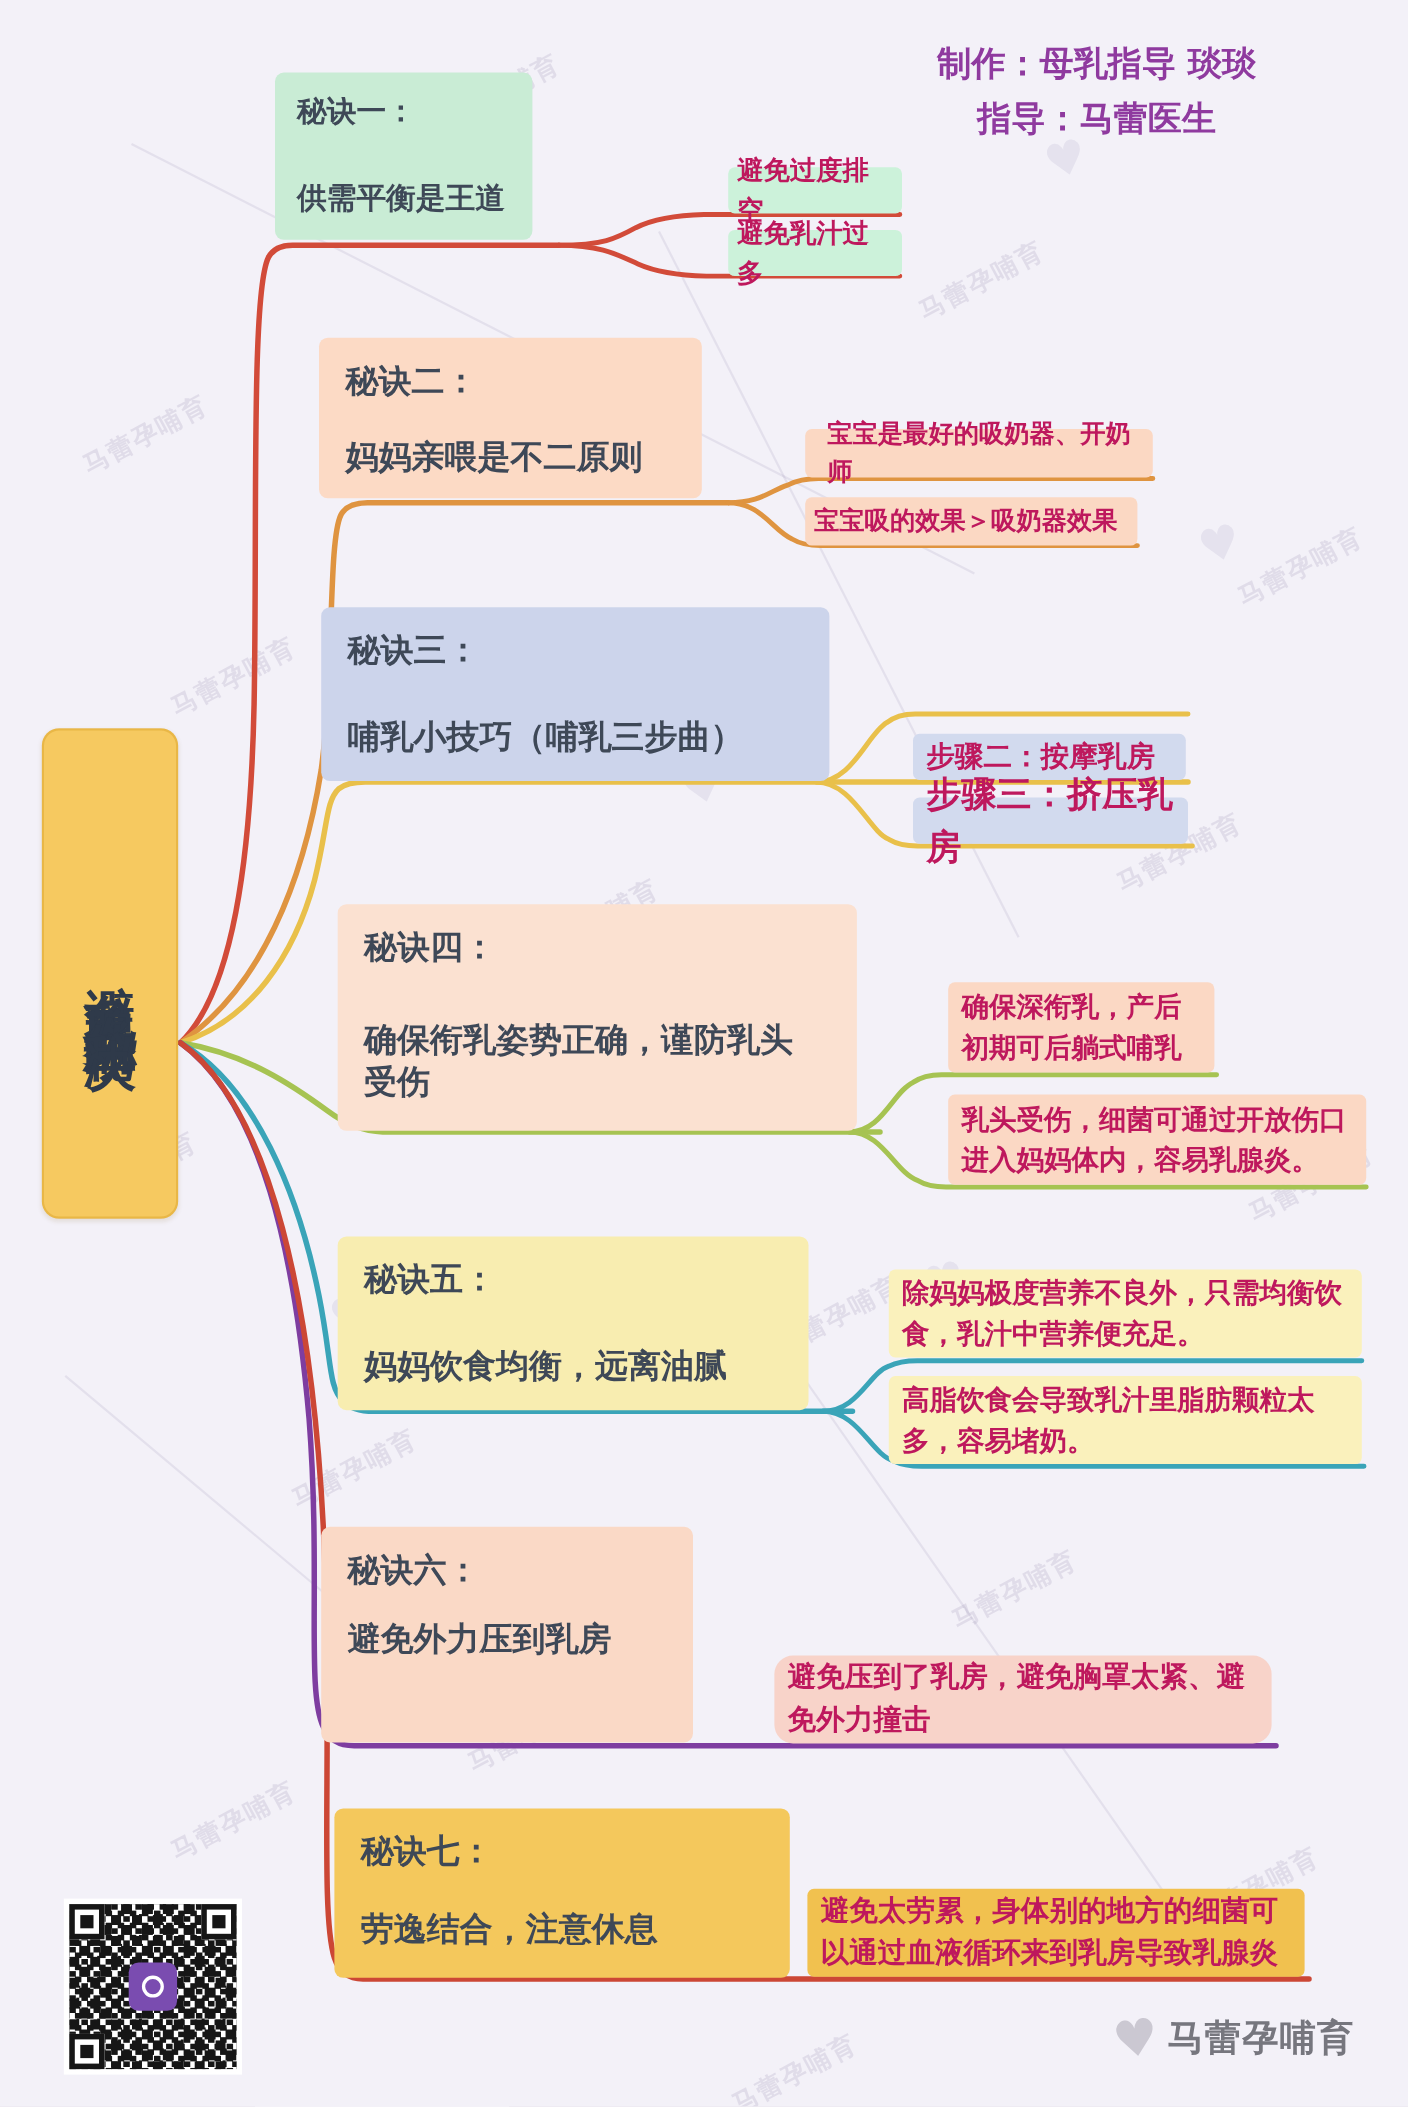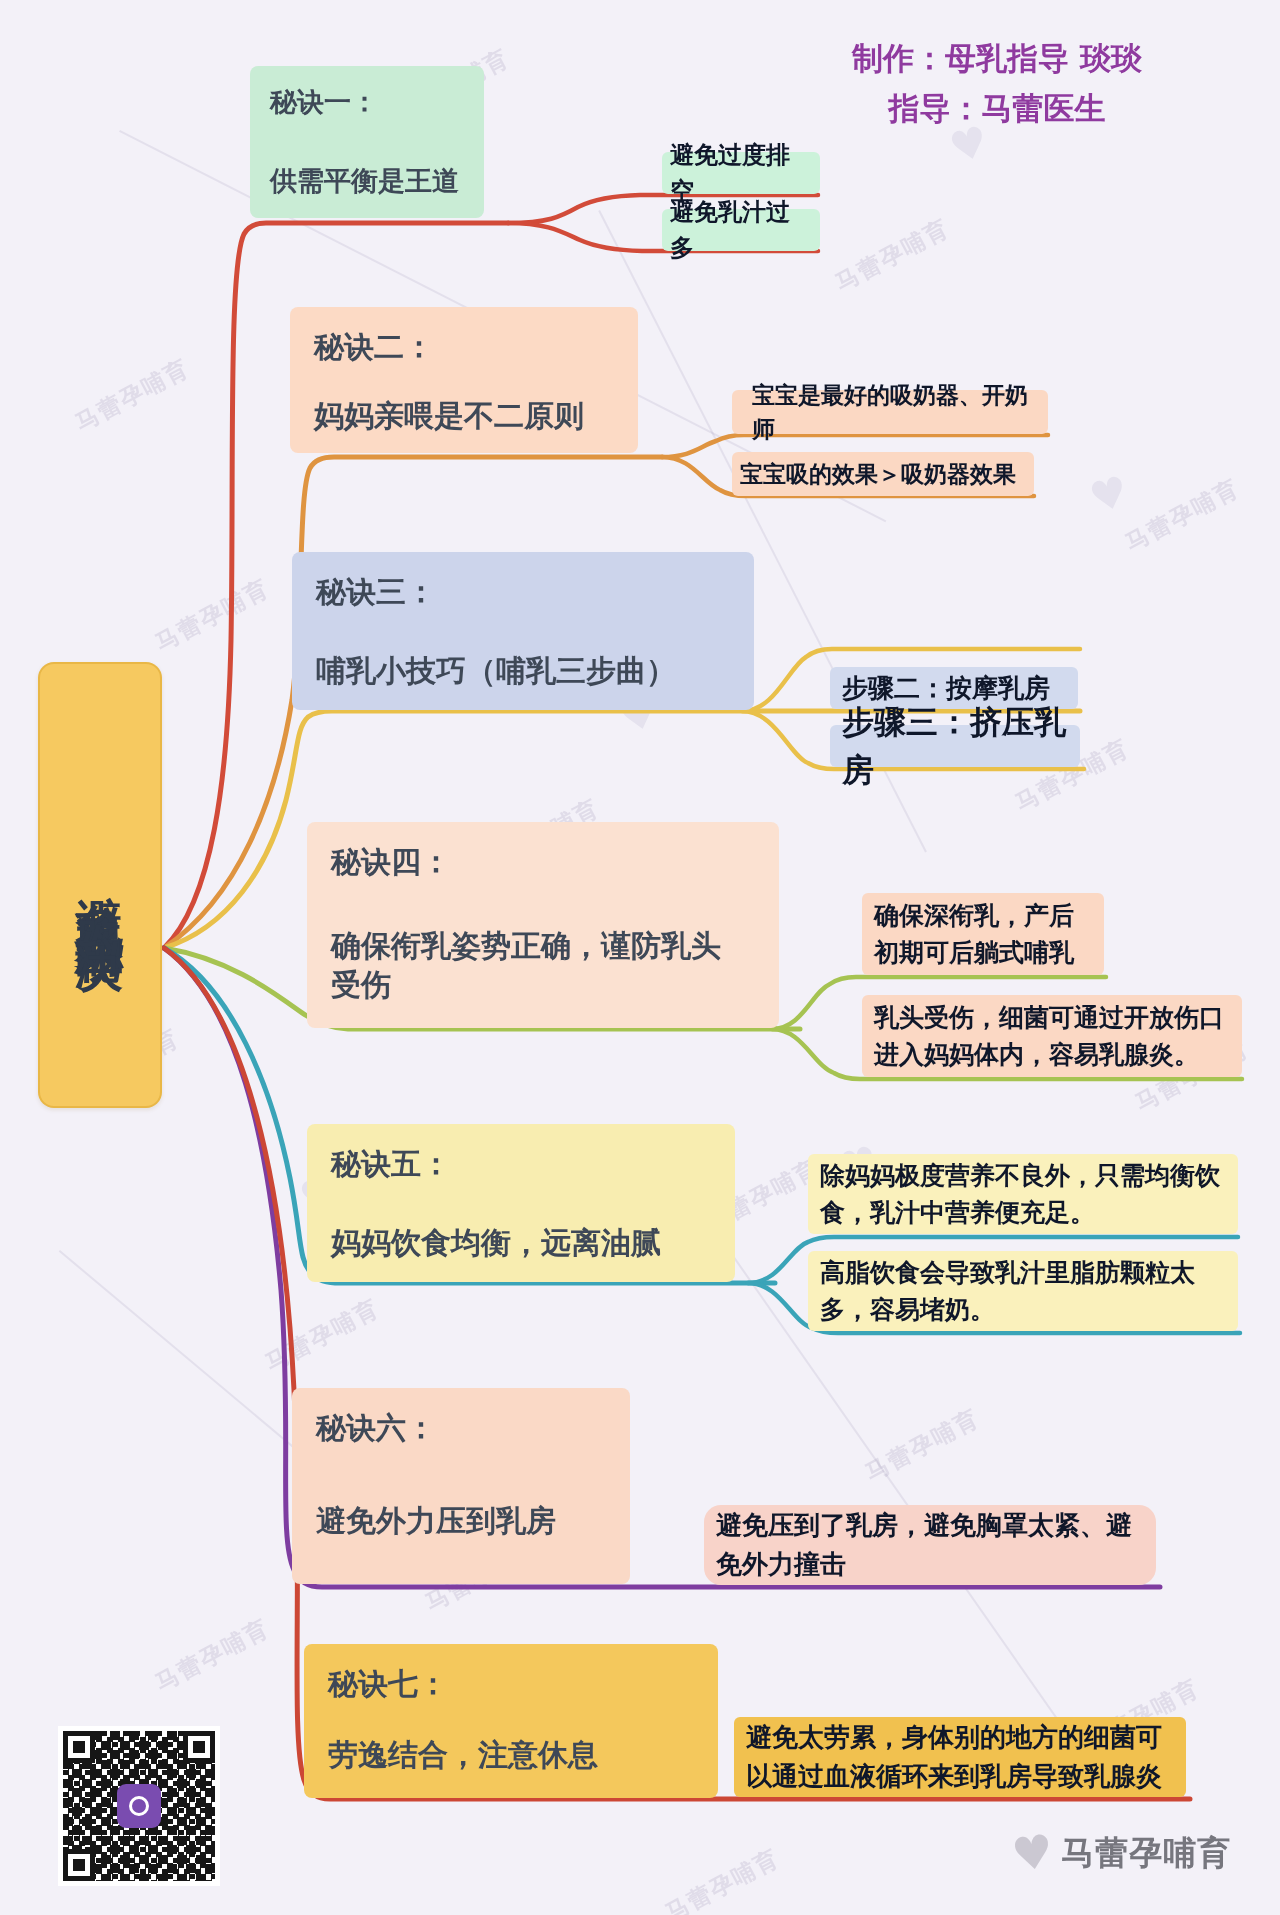--- a/index.html
+++ b/index.html
@@ -33,26 +33,26 @@
 
   
   .node{position:absolute;z-index:3;border-radius:8px;display:flex;flex-direction:column;
         justify-content:space-between;font-weight:700;color:#3e4857;padding:20px 24px 24px;
         white-space:pre-line;line-height:1.3;}
   #b1{left:250px;top:66px;width:234px;height:152px;font-size:27px;padding:18px 20px 20px;}
   #b2{left:290px;top:307px;width:348px;height:146px;font-size:30px;padding-bottom:18px;}
   #b3{left:292px;top:552px;width:462px;height:158px;font-size:30px;padding-bottom:20px;}
   #b4{left:307px;top:822px;width:472px;height:206px;font-size:30px;}
   #b5{left:307px;top:1124px;width:428px;height:158px;font-size:30px;padding-bottom:20px;}
-  #b6{left:292px;top:1388px;width:338px;height:196px;font-size:30px;padding-bottom:44px;}
+  #b6{left:292px;top:1388px;width:338px;height:196px;font-size:30px;padding-bottom:74px;}
   #b7{left:304px;top:1644px;width:414px;height:154px;font-size:30px;}
 
   
   .note{position:absolute;z-index:3;border-radius:6px;display:flex;align-items:center;
-        font-weight:600;color:#0f172a;font-size:25px;line-height:1.5;padding:4px 12px;
+        font-weight:600;color:#be185d;font-size:25px;line-height:1.5;padding:4px 12px;
         white-space:pre-line;}
   #b1n1{left:662px;top:152px;width:158px;height:42px;font-size:24px;padding:4px 8px;}
   #b1n2{left:662px;top:209px;width:158px;height:42px;font-size:24px;padding:4px 8px;}
   #b2n1{left:732px;top:390px;width:316px;height:44px;font-size:23px;padding:4px 8px;}
   #b2n2{left:732px;top:452px;width:302px;height:44px;font-size:23px;padding:4px 8px;}
   #b3n1{left:830px;top:605px;width:248px;height:42px;font-size:26px;}
   #b3n2{left:830px;top:667px;width:248px;height:42px;font-size:26px;}
   #b3n3{left:830px;top:725px;width:250px;height:42px;font-size:32px;}
   #b4n1{left:862px;top:893px;width:242px;height:82px;}
   #b4n2{left:862px;top:995px;width:380px;height:82px;}

